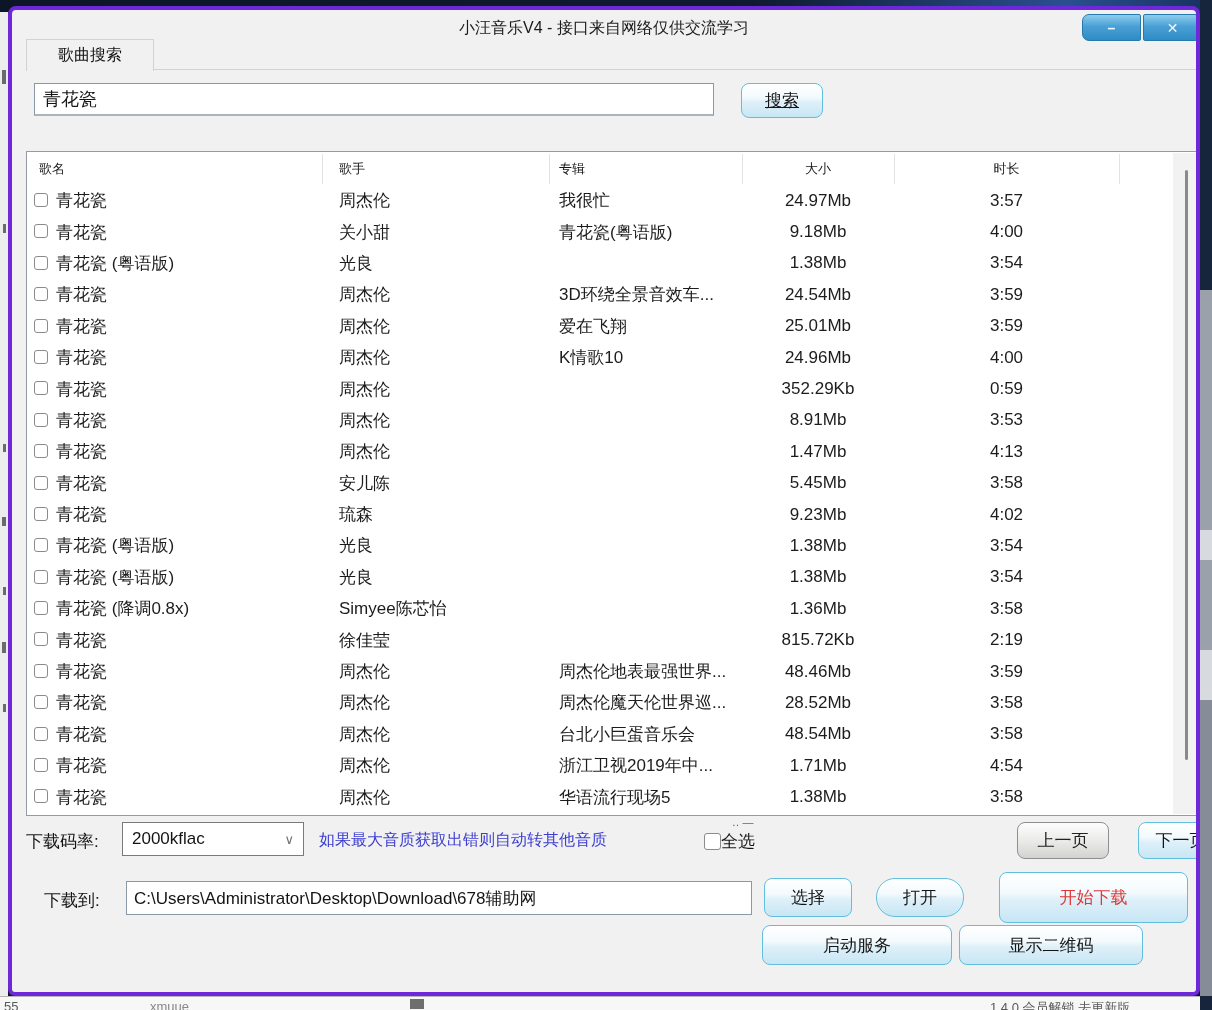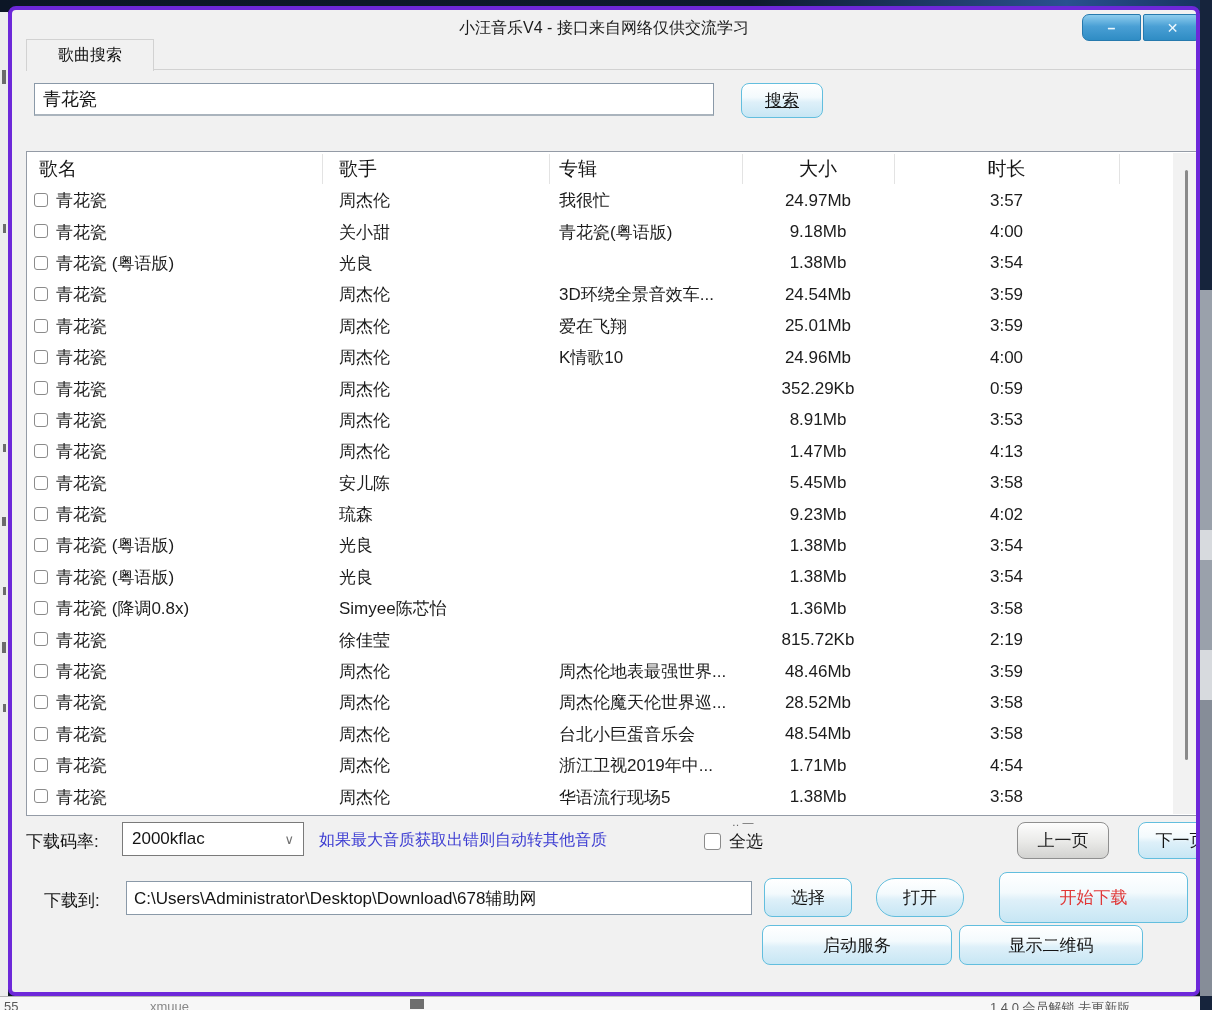--- a/index.html
+++ b/index.html
@@ -41,21 +41,21 @@
   .btn-aqua{display:flex;align-items:center;justify-content:center;box-sizing:border-box;
     border:1px solid #62bede;border-radius:8px;color:#151515;font-size:17px;cursor:pointer;
     background:linear-gradient(180deg,#ffffff 0%,#f3fafd 40%,#def0f9 55%,#c7e6f4 100%);
     box-shadow:inset 0 1px 0 #ffffff;}
   .search-btn{position:absolute;left:729px;top:73px;width:82px;height:35px;text-decoration:underline;}
 
   
   .tframe{position:absolute;left:14px;top:141px;width:1175px;height:665px;background:#ffffff;
     border:1px solid #949ba6;box-sizing:border-box;overflow:hidden;}
   .thead{position:absolute;left:0;top:0;width:100%;height:33px;background:#ffffff;}
-  .hcell{position:absolute;top:0;height:33px;display:flex;align-items:center;font-size:19px;color:#161616;}
+  .hcell{position:absolute;top:0;height:33px;display:flex;align-items:center;font-size:13px;color:#161616;}
   .hsep{position:absolute;top:2px;width:1px;height:30px;background:#e3e3e3;}
   .tbody{position:absolute;left:0;top:33px;width:100%;height:632px;overflow:hidden;}
   .trow{position:relative;height:31.4px;}
   .cell{position:absolute;top:0;height:31.4px;display:flex;align-items:center;font-size:17px;color:#1c1c1c;white-space:nowrap;}
   .c-name{left:29px;}
   .c-artist{left:312px;}
   .c-album{left:532px;width:182px;overflow:hidden;}
   .c-size{left:715px;width:152px;justify-content:center;}
   .c-dur{left:867px;width:225px;justify-content:center;}
   .cb{position:absolute;left:7px;top:8px;width:14px;height:14px;border:1px solid #8b8b8b;border-radius:3px;
@@ -63,21 +63,21 @@
   .scrolltrack{position:absolute;right:1px;top:1px;width:26px;height:661px;background:#f2f2f2;}
   .scrollthumb{position:absolute;left:12px;top:17px;width:3px;height:590px;background:#8a8a8a;border-radius:2px;}
 
   
   .lbl{position:absolute;font-size:17px;color:#141414;}
   .dd{position:absolute;left:110px;top:812px;width:182px;height:34px;box-sizing:border-box;
     border:1px solid #7a7a7a;background:#fff;display:flex;align-items:center;justify-content:space-between;
     padding:0 9px;font-size:17px;color:#141414;cursor:pointer;}
   .dd .chev{color:#707070;font-size:13px;}
   .hint{position:absolute;left:307px;top:820px;font-size:16px;color:#3d3dd2;}
-  .selall{position:absolute;left:692px;top:820px;display:flex;align-items:center;gap:8px;font-size:17px;color:#141414;}
+  .selall{position:absolute;left:692px;top:820px;display:flex;align-items:center;font-size:17px;color:#141414;}
   .selall .cbx{width:15px;height:15px;border:1px solid #8b8b8b;border-radius:3px;background:#fff;cursor:pointer;}
   .btn-gray{display:flex;align-items:center;justify-content:center;box-sizing:border-box;
     border:1px solid #8f8f8f;border-radius:8px;color:#222;font-size:17px;cursor:pointer;
     background:linear-gradient(180deg,#fdfdfd 0%,#e9e9e7 55%,#d2d2d0 100%);}
   .prev{position:absolute;left:1005px;top:812px;width:92px;height:37px;}
   .next{position:absolute;left:1102px;top:812px;width:86px;height:37px;margin-left:24px;}
   .path-input{position:absolute;left:114px;top:871px;width:626px;height:34px;box-sizing:border-box;
     border:1px solid #8a99a8;background:#fff;font-size:17px;color:#141414;padding:0 7px;font-family:inherit;}
   .choose{position:absolute;left:752px;top:868px;width:88px;height:39px;}
   .open{position:absolute;left:864px;top:868px;width:88px;height:39px;border-radius:19px;}

